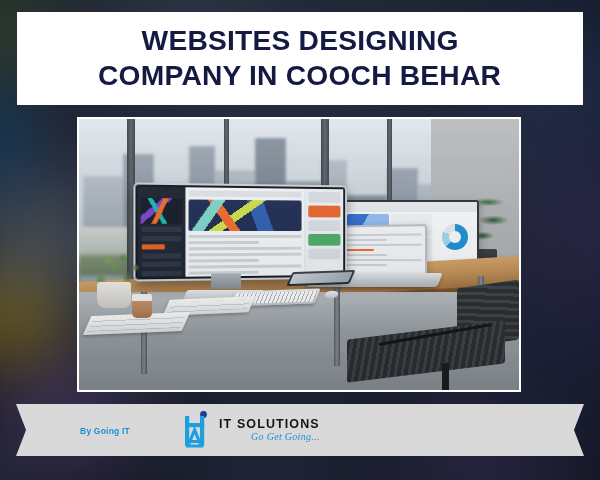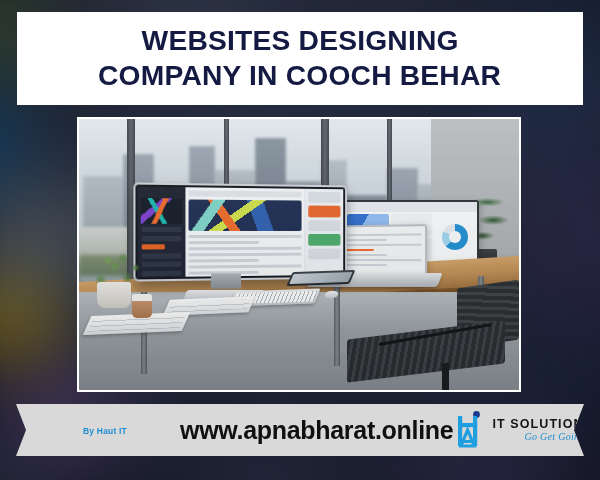--- a/index.html
+++ b/index.html
@@ -726,24 +726,23 @@
       <div class="chair-post"></div>
 
       <div class="photo-haze"></div>
     </div>
   </div>
 
   <div class="footer-bar">
     <div class="footer-bar-inner">
 
       <div class="logo-left">
-        <div class="logo-left-sub">By Haut IT</div>
+        <div class="logo-left-sub">By Going IT</div>
       </div>
 
-      <div class="footer-url">www.apnabharat.online</div>
 
       <div class="logo-right">
         <div class="ha-mark">
           <svg viewBox="0 0 34 40" width="34" height="40" aria-hidden="true">
             <circle cx="23.5" cy="4.5" r="3.4" fill="#1f3b8f"></circle>
             <rect x="5" y="6" width="4.2" height="30" fill="#1f9fe0"></rect>
             <rect x="20" y="6" width="4.2" height="30" fill="#1f9fe0"></rect>
             <rect x="5" y="13" width="19.2" height="4.2" fill="#1f9fe0"></rect>
             <path d="M8 36 L14.6 20 L21.2 36 Z" fill="none" stroke="#1f9fe0" stroke-width="3.2"></path>
             <rect x="10.5" y="30" width="8.5" height="3" fill="#1f9fe0"></rect>

